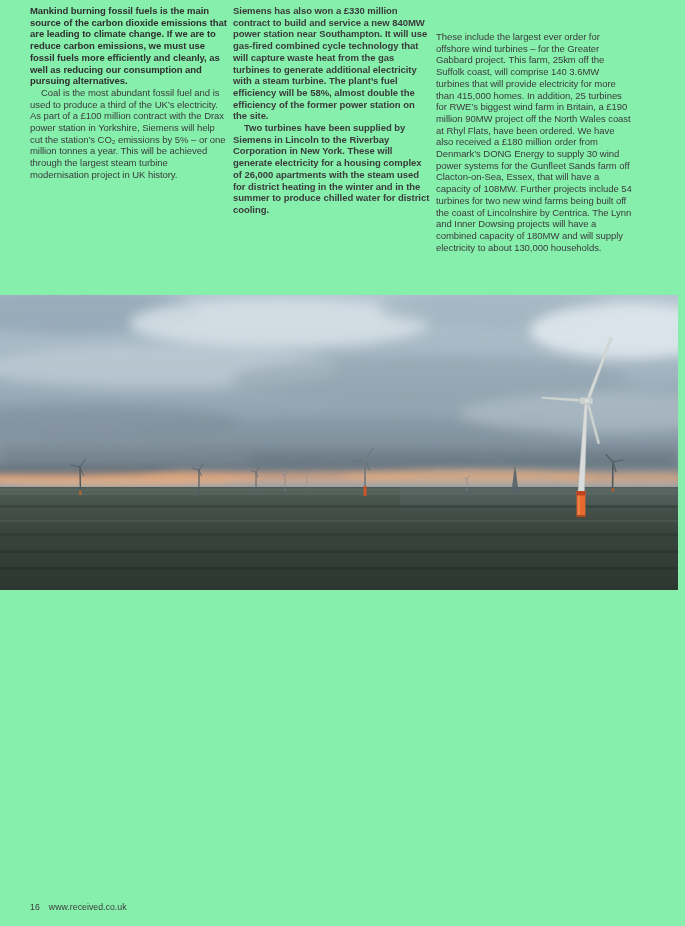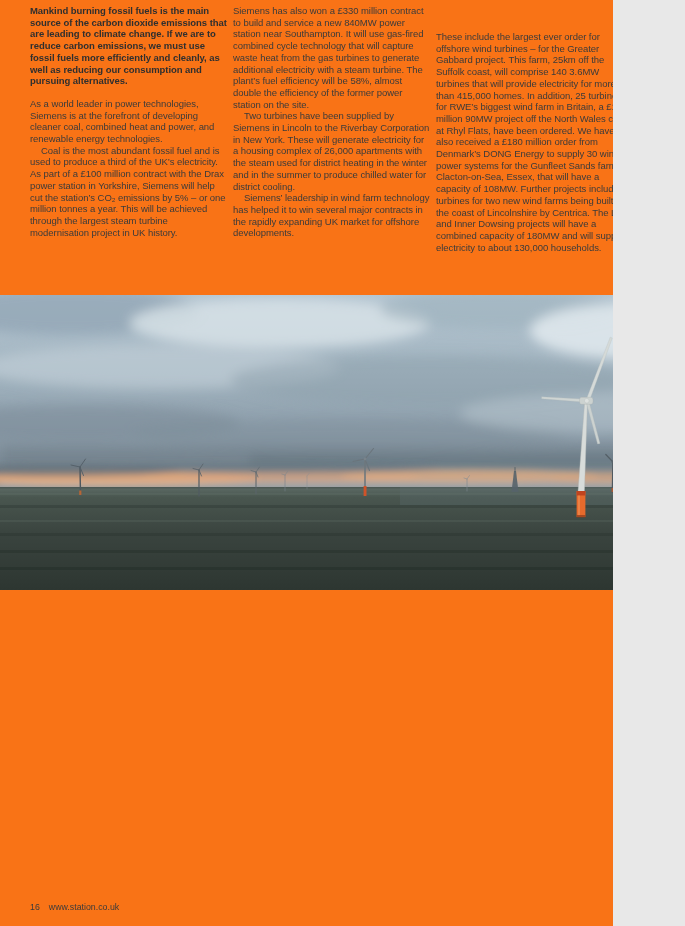--- a/index.html
+++ b/index.html
@@ -1,31 +1,31 @@
 <!DOCTYPE html>
 <html><head>
 <meta charset="utf-8">
 <style>
   html,body{margin:0;padding:0;background:#e8e8e8;}
   .page{
     position:relative;
-    width:613px;height:926px;
-    background:#f97316;
+    width:685px;height:926px;
+    background:#86efac;
     overflow:hidden;
     font-family:"Liberation Sans", sans-serif;
   }
   .col{
     position:absolute;top:5px;
     width:197px;
     font-size:9.5px;line-height:11.7px;
     color:#3b3b3b;
     letter-spacing:-0.05px;
   }
   .col-1{left:30px;}
-  .col-2{left:233px;}
+  .col-2{left:233px;font-weight:bold;}
   .col-3{left:436px;margin-top:26px;}
   .col p{margin:0;}
   .col p.lede{font-weight:bold;color:#2f2f2f;}
   .col p.gap-above{margin-top:11px;}
   .col p.indent{text-indent:11px;}
   .photo{
     position:absolute;left:0;top:295px;
     width:678px;height:295px;
     display:block;
   }
@@ -36,28 +36,26 @@
   }
   .footer .pagenum{margin-right:9px;}
 </style>
 </head>
 <body>
 
 <div class="page">
 
   <div class="col col-1">
     <p class="lede">Mankind burning fossil fuels is the main source of the carbon dioxide emissions that are leading to climate change. If we are to reduce carbon emissions, we must use fossil fuels more efficiently and cleanly, as well as reducing our consumption and pursuing alternatives.</p>
-    <p class="gap-above">As a world leader in power technologies, Siemens is at the forefront of developing cleaner coal, combined heat and power, and renewable energy technologies.</p>
     <p class="indent">Coal is the most abundant fossil fuel and is used to produce a third of the UK’s electricity. As part of a £100 million contract with the Drax power station in Yorkshire, Siemens will help cut the station’s CO₂ emissions by 5% – or one million tonnes a year. This will be achieved through the largest steam turbine modernisation project in UK history.</p>
   </div>
 
   <div class="col col-2">
     <p>Siemens has also won a £330 million contract to build and service a new 840MW power station near Southampton. It will use gas-fired combined cycle technology that will capture waste heat from the gas turbines to generate additional electricity with a steam turbine. The plant’s fuel efficiency will be 58%, almost double the efficiency of the former power station on the site.</p>
     <p class="indent">Two turbines have been supplied by Siemens in Lincoln to the Riverbay Corporation in New York. These will generate electricity for a housing complex of 26,000 apartments with the steam used for district heating in the winter and in the summer to produce chilled water for district cooling.</p>
-    <p class="indent">Siemens’ leadership in wind farm technology has helped it to win several major contracts in the rapidly expanding UK market for offshore developments.</p>
   </div>
 
   <div class="col col-3">
     <p>These include the largest ever order for offshore wind turbines – for the Greater Gabbard project. This farm, 25km off the Suffolk coast, will comprise 140 3.6MW turbines that will provide electricity for more than 415,000 homes. In addition, 25 turbines for RWE’s biggest wind farm in Britain, a £190 million 90MW project off the North Wales coast at Rhyl Flats, have been ordered. We have also received a £180 million order from Denmark’s DONG Energy to supply 30 wind power systems for the Gunfleet Sands farm off Clacton-on-Sea, Essex, that will have a capacity of 108MW. Further projects include 54 turbines for two new wind farms being built off the coast of Lincolnshire by Centrica. The Lynn and Inner Dowsing projects will have a combined capacity of 180MW and will supply electricity to about 130,000 households.</p>
   </div>
 
   <svg class="photo" viewBox="0 0 678 295" width="678" height="295" preserveAspectRatio="none" role="img" aria-label="Panoramic photograph of an offshore wind farm at dusk: wind turbines with orange bases standing in a dark sea under a cloudy blue-grey sky with an orange sunset glow on the horizon">
     <defs>
       <linearGradient id="skyGrad" x1="0" y1="0" x2="0" y2="1">
         <stop offset="0" stop-color="#b4c5d1"></stop>
@@ -195,16 +193,16 @@
       <polygon points="586.3,104.6 589.4,105.8 612.3,43 610.2,42.2" fill="#d5dad8" stroke="#b9bfbd" stroke-width="0.3"></polygon>
       <polygon points="586,104.2 586,107.2 541.6,103.8 541.6,101.8" fill="#cfd5d3" stroke="#b2b8b6" stroke-width="0.3"></polygon>
       <polygon points="586.2,107.2 588.9,106.2 600,148.4 597.6,149" fill="#ccd2d0" stroke="#b2b8b6" stroke-width="0.3"></polygon>
 
       <rect x="579.5" y="102.3" width="13.5" height="7" rx="2.2" fill="#ccd2d0" stroke="#a8aeac" stroke-width="0.3"></rect>
       <circle cx="586.8" cy="105.8" r="2.3" fill="#dde1df" stroke="#b2b8b6" stroke-width="0.3"></circle>
     </g>
   </svg>
 
   <div class="footer">
-    <span class="pagenum">16</span><span>www.station.co.uk</span>
+    <span class="pagenum">16</span><span>www.received.co.uk</span>
   </div>
 
 </div>
 
 </body></html>

